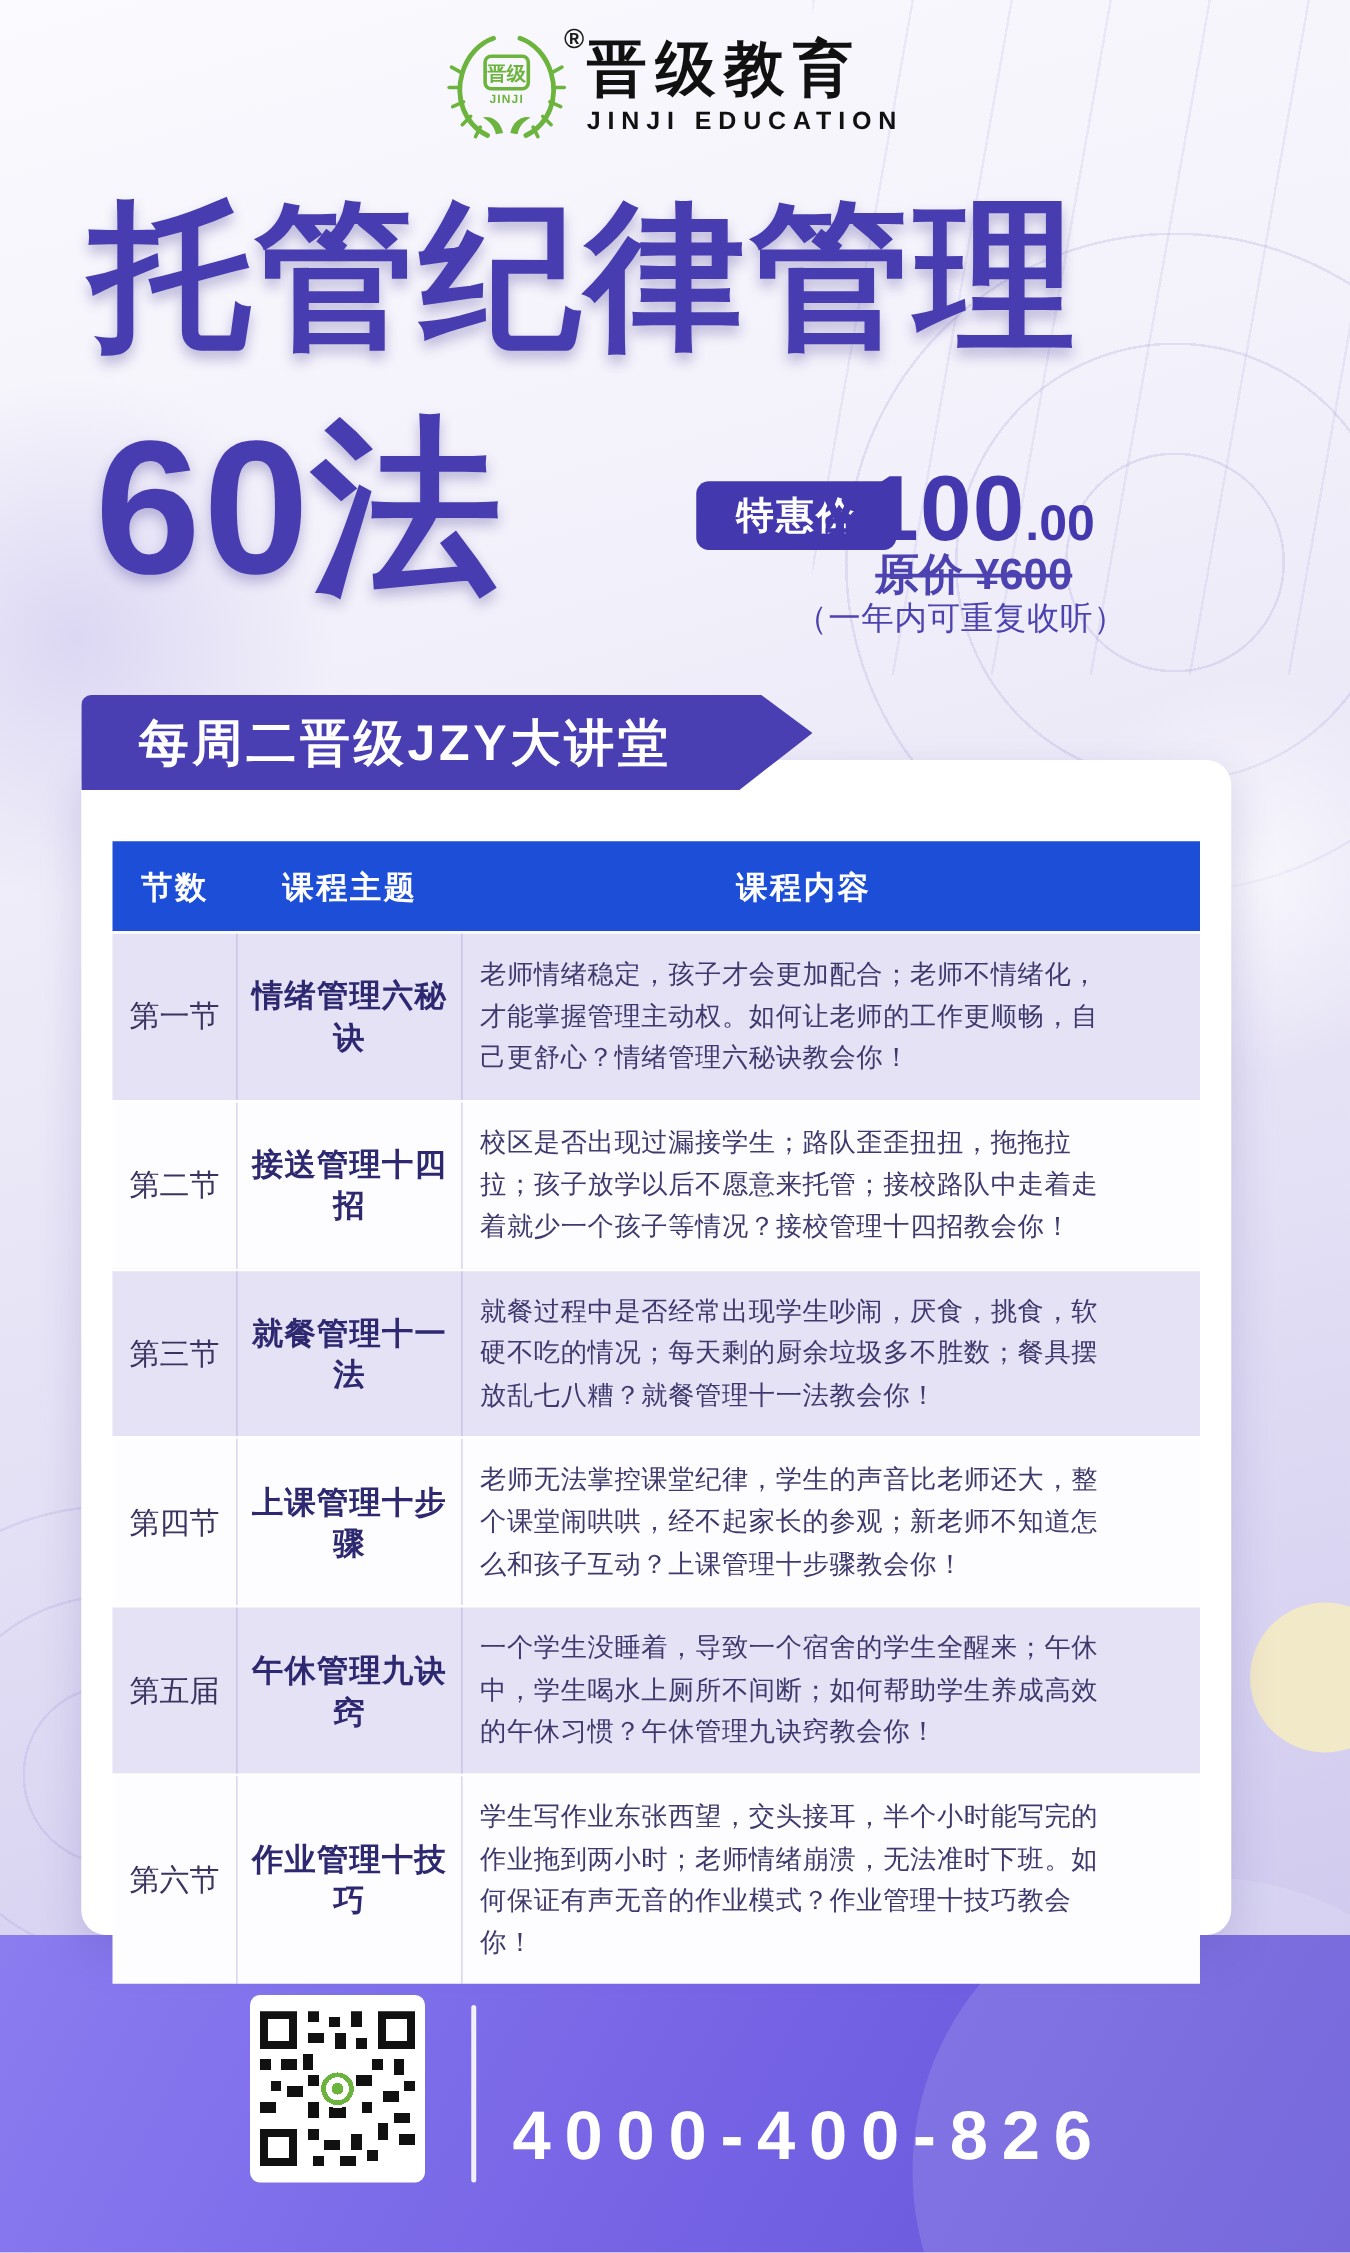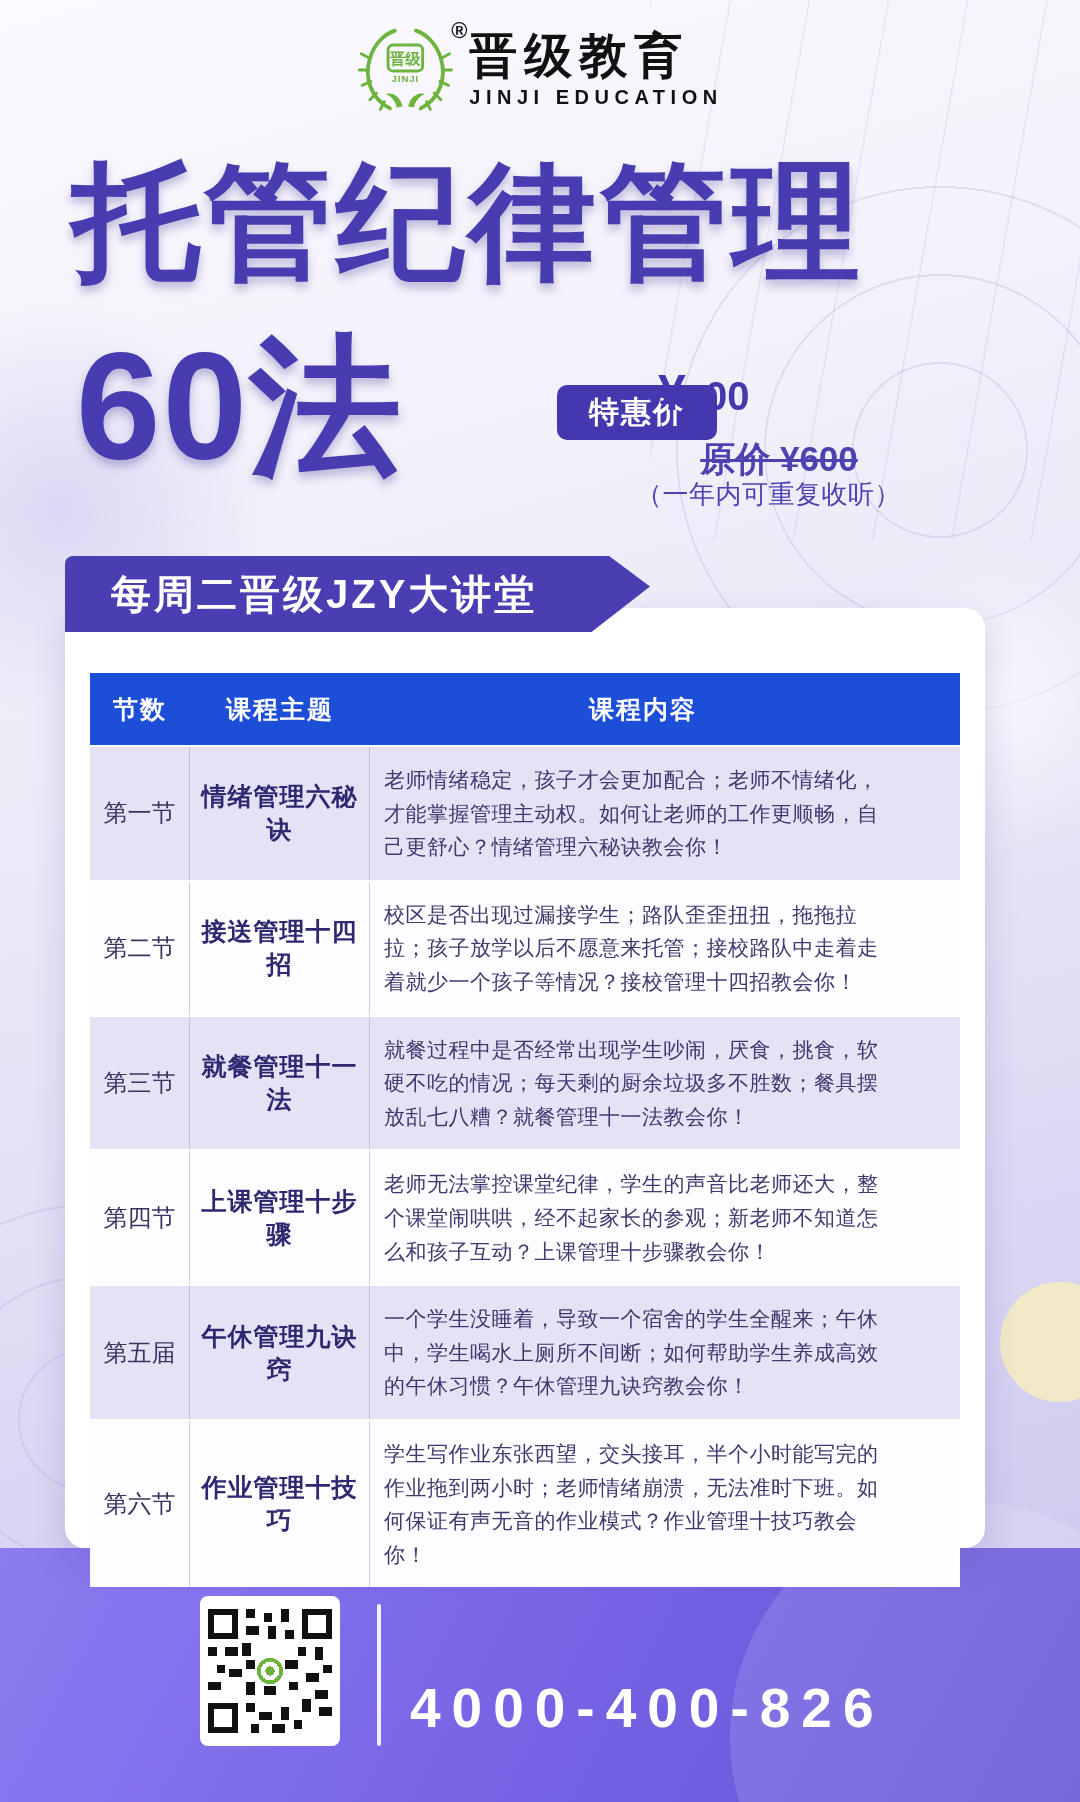--- a/index.html
+++ b/index.html
@@ -117,20 +117,21 @@
       <div class="logo-en">JINJI EDUCATION</div>
     </div>
   </div>
 
   <div class="title1">托管纪律管理</div>
   <div class="title2">60法</div>
 
   <div class="price-badge">特惠价</div>
   <div class="price-main">
     <span class="price-cur">¥</span>
+    <span class="price-amt">100</span>
     <span class="price-cents">.00</span>
   </div>
   <div class="price-orig">原价 ¥600</div>
   <div class="price-note">（一年内可重复收听）</div>
 
   <div class="banner">
     <div class="banner-text">每周二晋级JZY大讲堂</div>
   </div>
 
   <div class="card">

